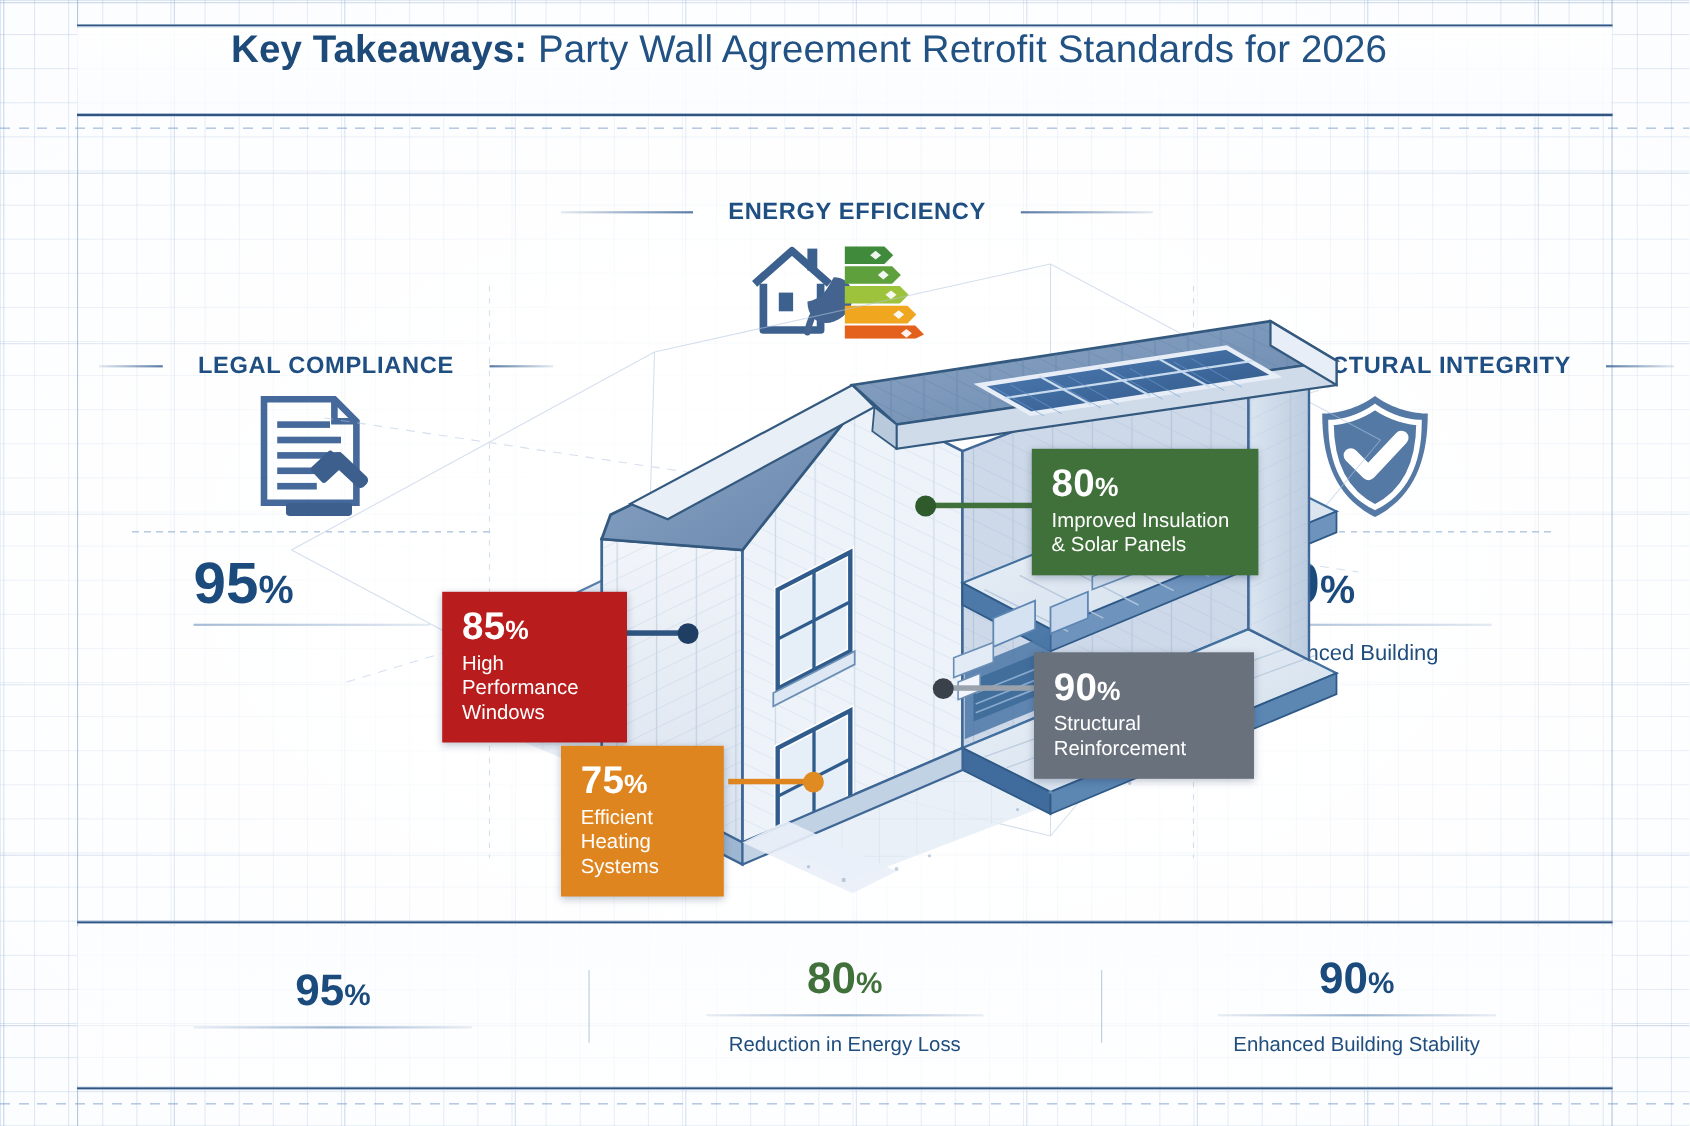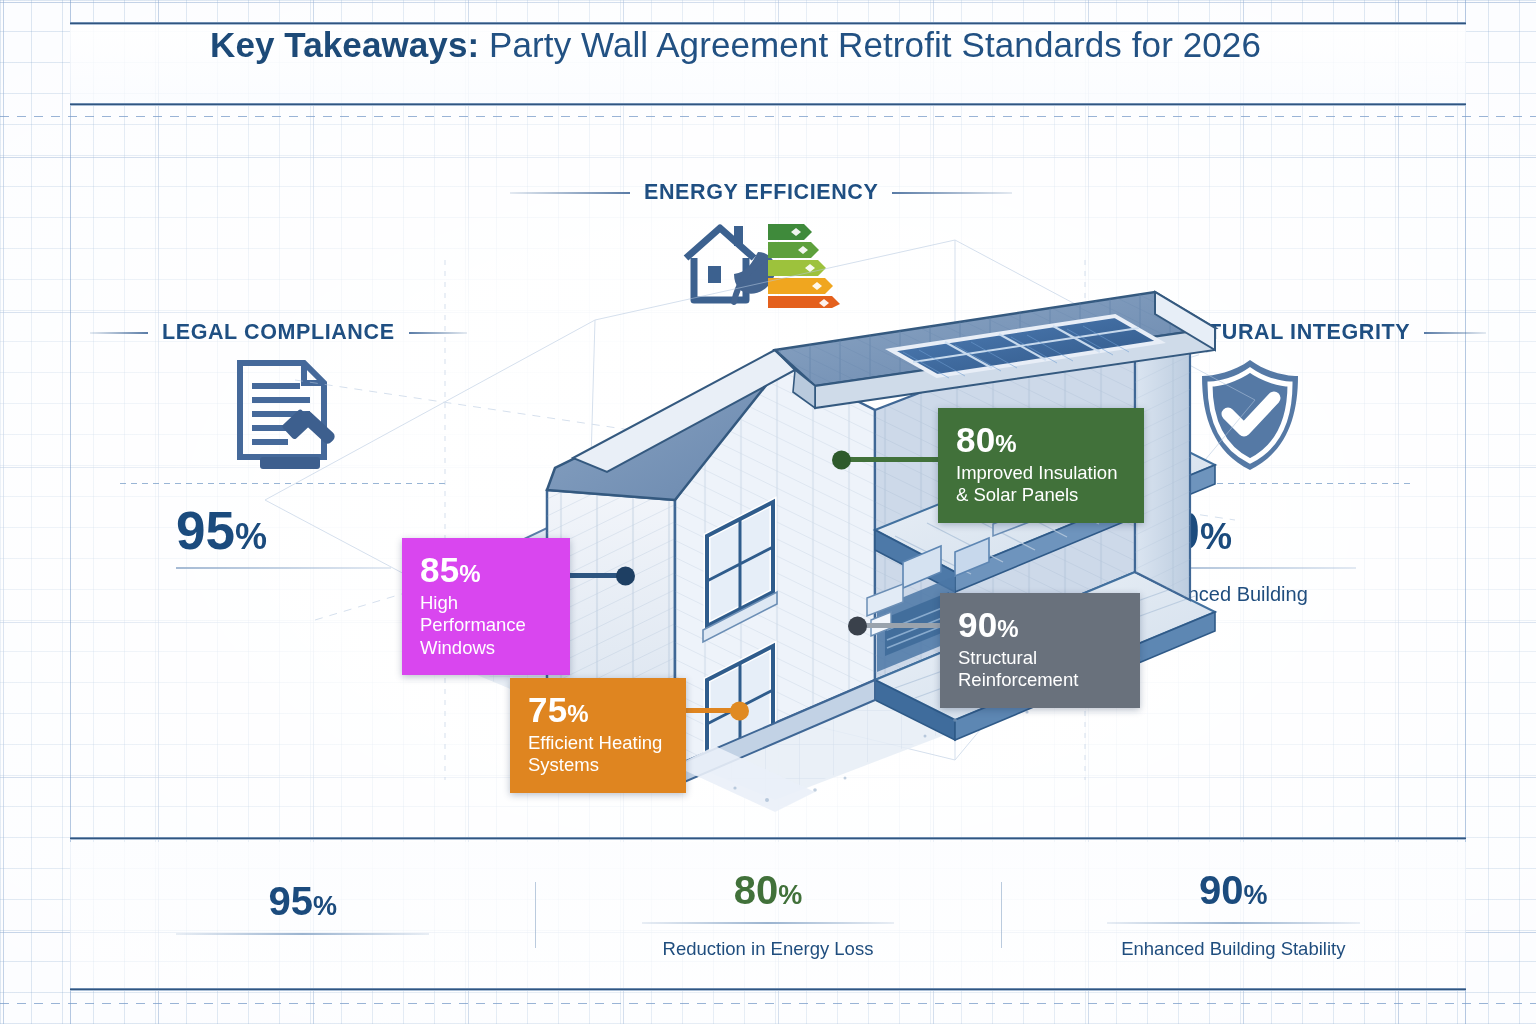--- a/index.html
+++ b/index.html
@@ -60,21 +60,21 @@
     font-size: 35px;
     color: #225183;
     letter-spacing: .1px;
     white-space: nowrap;
   }
   #title-text .strong { font-weight: bold; color: #1d4a78; }
 
   
   .sec-head {
     position: absolute;
-    display: flex; align-items: center; gap: 14px;
+    display: flex; align-items: center; gap: 32px;
   }
   .sec-head .ln {
     height: 2px; width: 58px;
     background: linear-gradient(to right, rgba(80,120,165,0.15), rgba(60,100,150,0.85));
   }
   .sec-head .ln.r {
     background: linear-gradient(to left, rgba(80,120,165,0.15), rgba(60,100,150,0.85));
   }
   .sec-head .lbl {
     font-size: 21.5px; font-weight: bold; color: #1f4f82;
@@ -121,23 +121,23 @@
     box-shadow: 0 2px 7px rgba(25,50,85,0.30);
   }
   .callout .c-pct {
     font-size: 35px; font-weight: bold; line-height: 1.02;
     letter-spacing: .2px;
   }
   .callout .c-pct .sym { font-size: 24px; font-weight: bold; }
   .callout .c-lbl { font-size: 18.5px; line-height: 1.22; margin-top: 4px; }
 
   #co-insulation { left: 938px; top: 408px;  width: 206px; background: #41713a; }
-  #co-windows    { left: 402px; top: 538px;  width: 168px; background: #d946ef; }
+  #co-windows    { left: 402px; top: 538px;  width: 168px; background: #b91c1c; }
   #co-structural { left: 940px; top: 593px;  width: 200px; background: #69717c; }
-  #co-heating    { left: 510px; top: 678px;  width: 176px; background: #df8520; }
+  #co-heating    { left: 510px; top: 678px;  width: 148px; background: #df8520; }
 
   
   .conn { position: absolute; height: 5px; }
   .conn .dot {
     position: absolute; top: 50%; width: 19px; height: 19px;
     border-radius: 50%; transform: translateY(-50%);
   }
   #conn-insulation { left: 836px; top: 457px; width: 104px; background: #41713a; }
   #conn-insulation .dot { left: -4px; background: #2e5a2c; }
   #conn-windows    { left: 568px; top: 573px; width: 62px;  background: #2d5580; }

